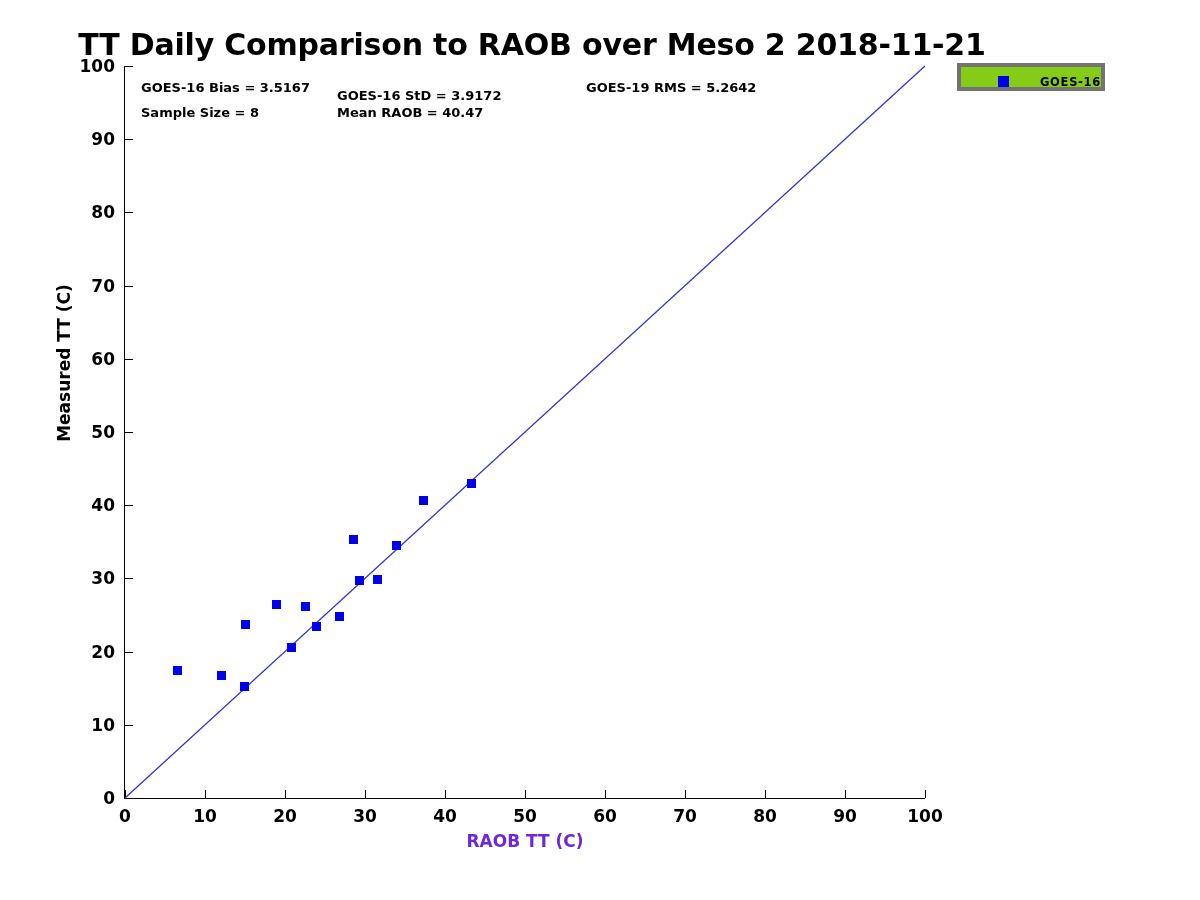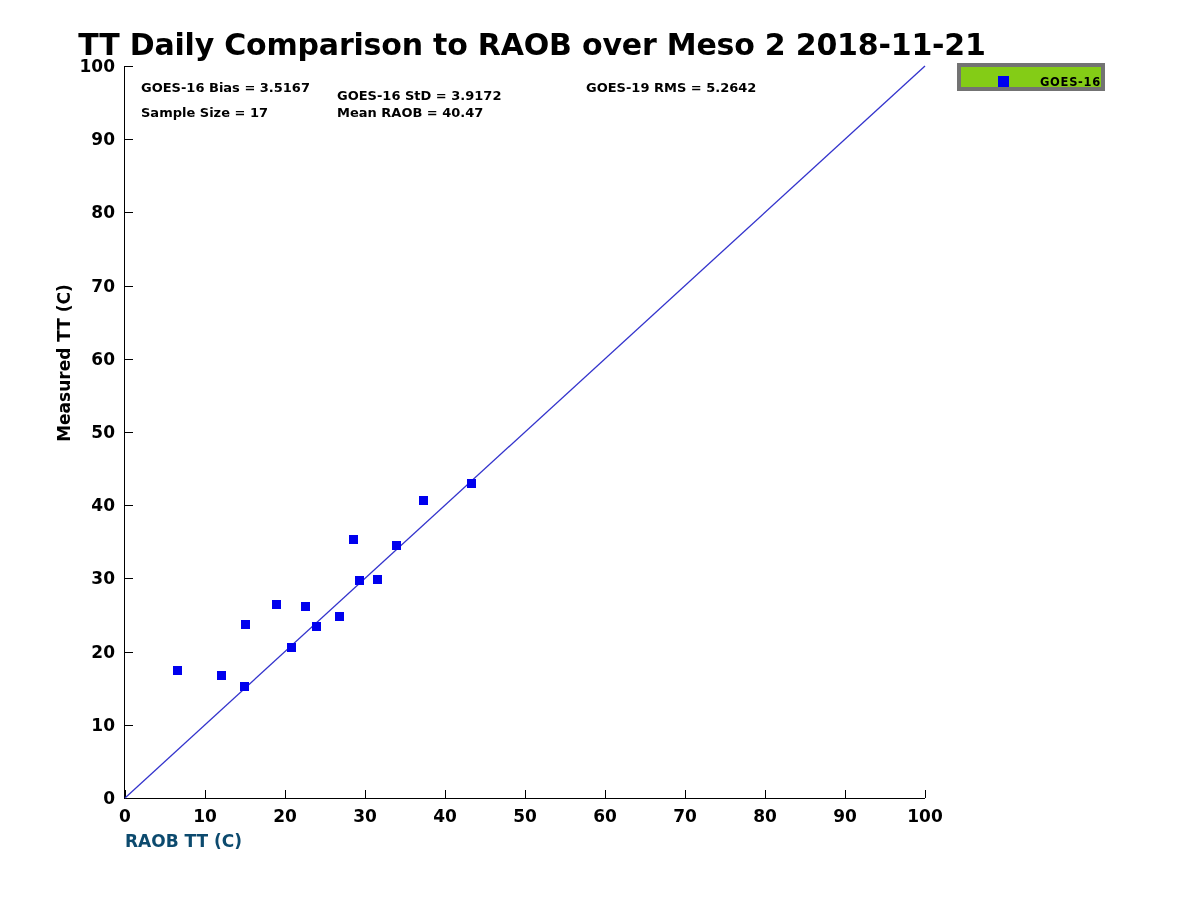--- a/index.html
+++ b/index.html
@@ -36,23 +36,24 @@
     letter-spacing: -0.2px;
     white-space: nowrap;
   }
 
   
   #xlabel {
     position: absolute;
     left: 125px;
     top: 831px;
     width: 800px;
-    font-size: 17px;
-    font-weight: bold;
-    color: #0c4a6e;
+    text-align: center;
+    font-size: 17px;
+    font-weight: bold;
+    color: #6d28d9;
   }
   #ylabel {
     position: absolute;
     left: -46px;
     top: 353px;
     width: 220px;
     text-align: center;
     font-size: 17px;
     font-weight: bold;
     color: #000000;
@@ -232,21 +233,21 @@
       <div class="tick-y" style="top: 66px;"></div>
       <div class="ticklabel-y" style="top: 66px;">100</div>
     </div>
 
   <div id="xlabel">RAOB TT (C)</div>
   <div id="ylabel">Measured TT (C)</div>
 
   <div class="stat-text" id="stat-bias">GOES-16 Bias = 3.5167</div>
   <div class="stat-text" id="stat-std">GOES-16 StD = 3.9172</div>
   <div class="stat-text" id="stat-rms">GOES-19 RMS = 5.2642</div>
-  <div class="stat-text" id="stat-size">Sample Size = 17</div>
+  <div class="stat-text" id="stat-size">Sample Size = 8</div>
   <div class="stat-text" id="stat-mean">Mean RAOB = 40.47</div>
 
   <svg id="oneone" width="1200" height="900">
     <line id="refline" x1="125" y1="798" x2="925" y2="66" stroke="#3333cc" stroke-width="1.3"></line>
   </svg>
 
   <div id="plot-area">
       <div class="data-point" title="GOES-16: (6.6, 17.4)" style="left: 52.8px; top: 604.632px; background: rgb(0, 0, 238);"></div>
       <div class="data-point" title="GOES-16: (12.1, 16.7)" style="left: 96.8px; top: 609.756px; background: rgb(0, 0, 238);"></div>
       <div class="data-point" title="GOES-16: (14.9, 15.3)" style="left: 119.2px; top: 620.004px; background: rgb(0, 0, 238);"></div>

